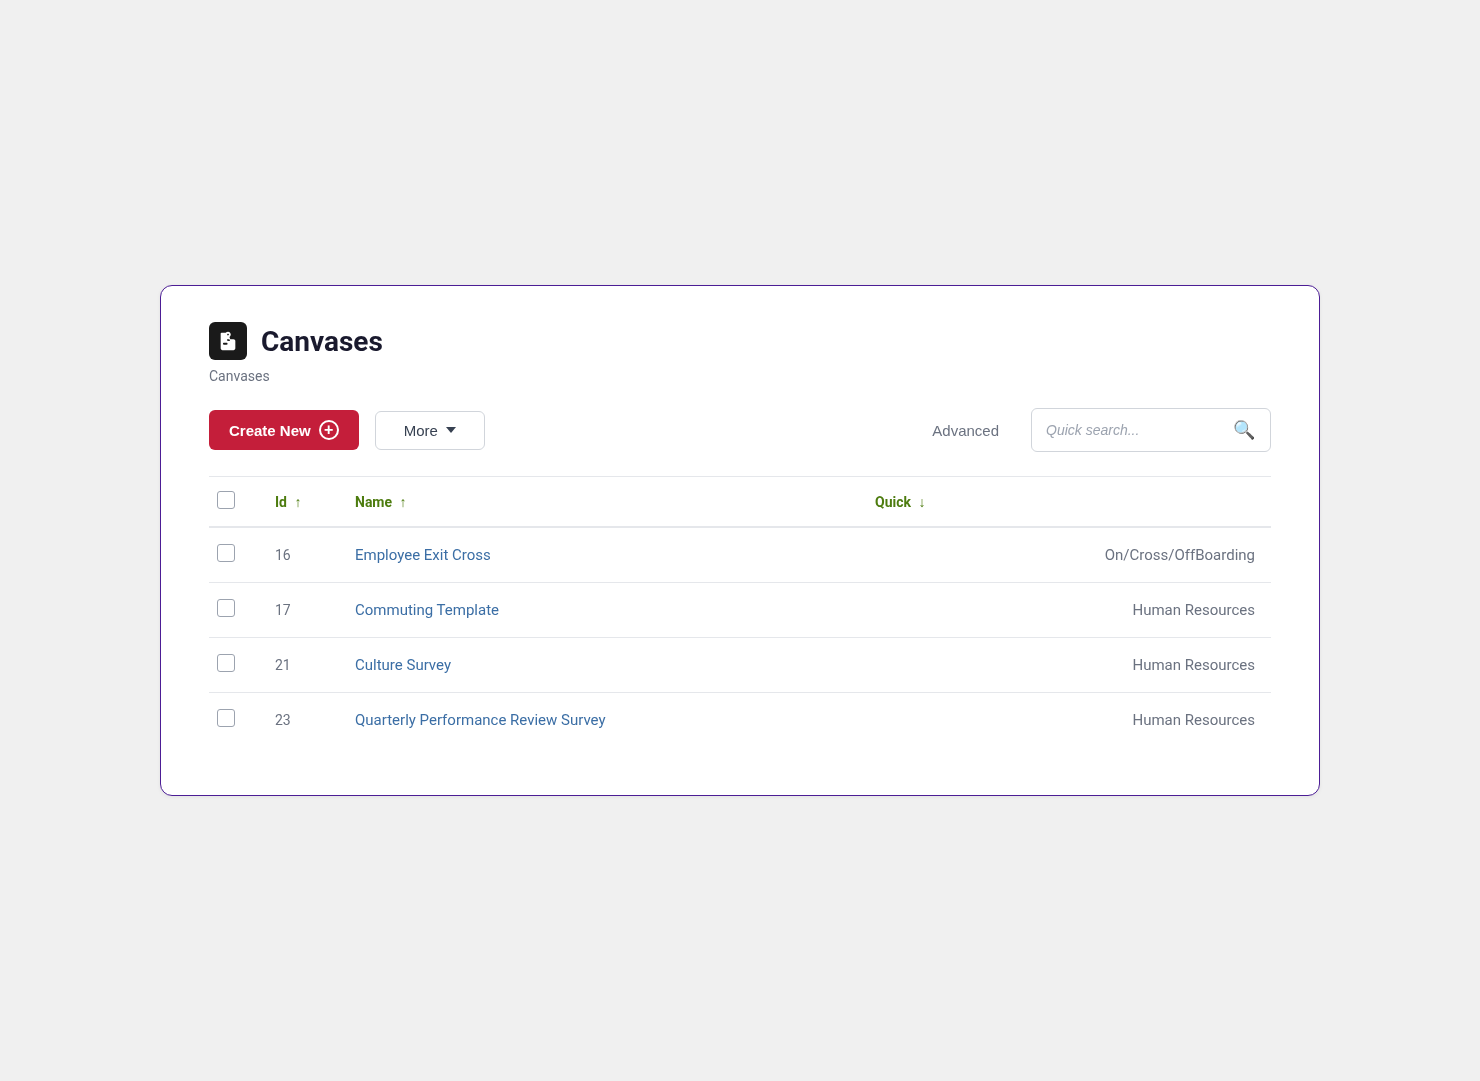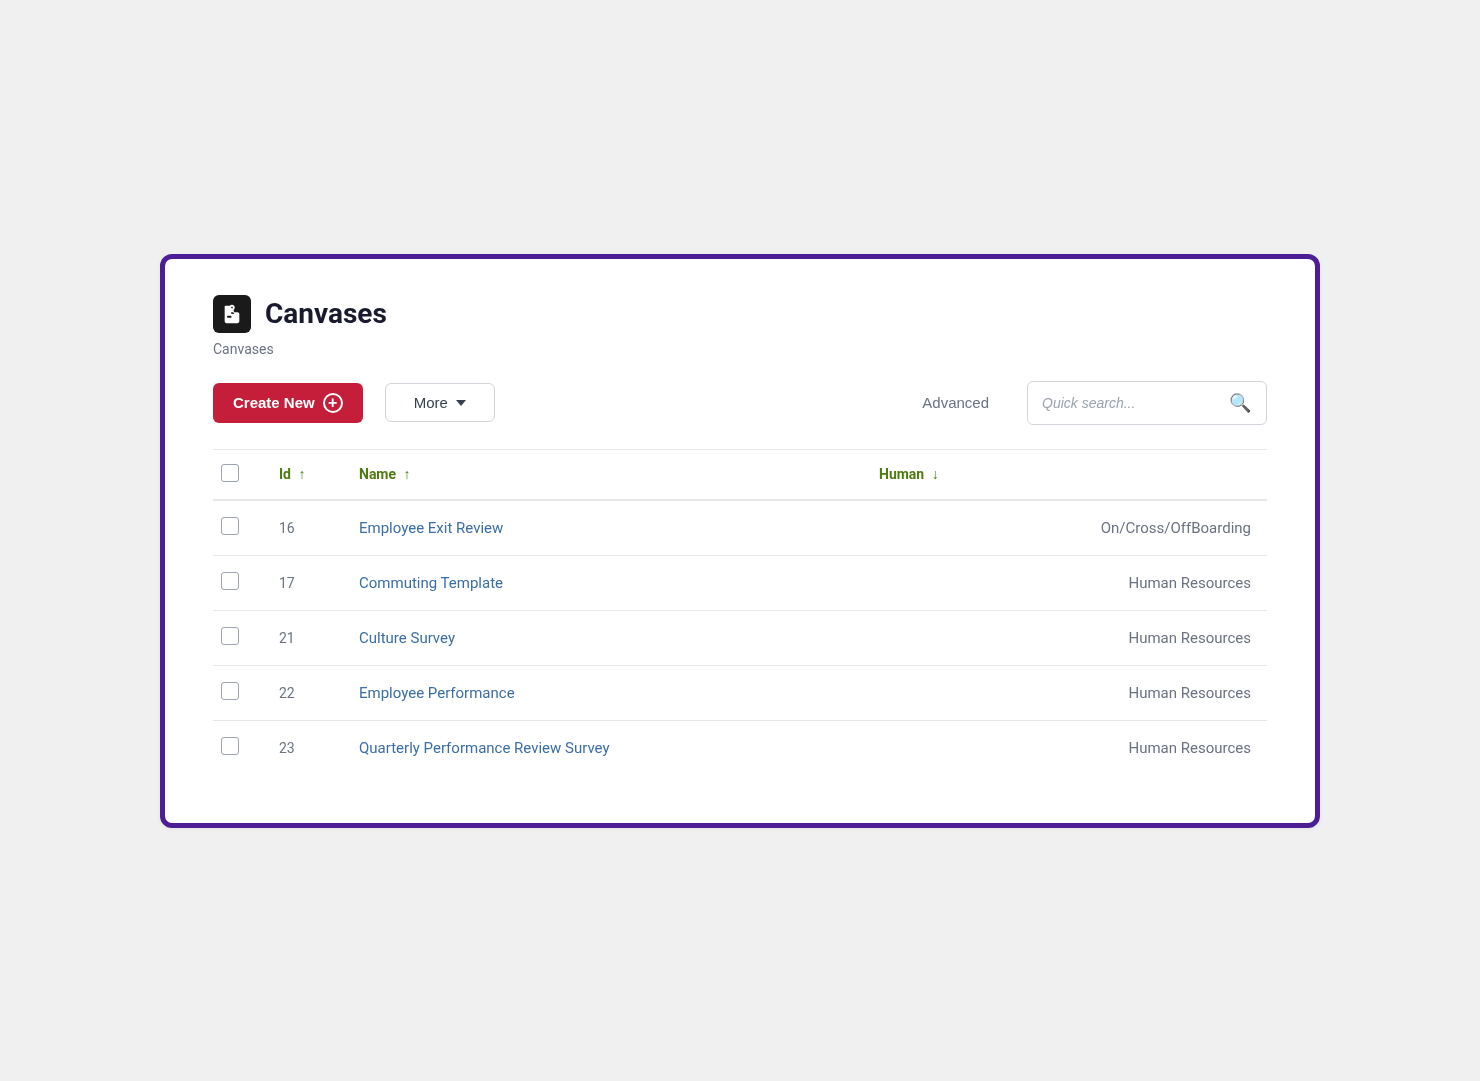--- a/index.html
+++ b/index.html
@@ -23,21 +23,21 @@
       min-height: 1081px;
       background: #f0f0f0;
       display: flex;
       justify-content: center;
       align-items: center;
     }
 
     .card {
       background: #ffffff;
       border-radius: 12px;
-      border: 5px solid #4c1d95;
+      border: 1px solid #4c1d95;
       width: 1160px;
       padding: 36px 48px 48px 48px;
       box-shadow: 0 1px 4px rgba(0,0,0,0.06);
     }
 
     .page-header {
       display: flex;
       align-items: center;
       gap: 14px;
       margin-bottom: 8px;
@@ -68,21 +68,21 @@
 
     .breadcrumb {
       font-size: 14px;
       color: #6b7280;
       margin-bottom: 24px;
     }
 
     .toolbar {
       display: flex;
       align-items: center;
-      gap: 22px;
+      gap: 16px;
       margin-bottom: 24px;
     }
 
     .btn-create {
       background: #c41e3a;
       color: white;
       border: none;
       border-radius: 6px;
       padding: 10px 20px;
       font-size: 15px;
@@ -310,33 +310,33 @@
           <th class="col-checkbox">
             <span class="checkbox-custom"></span>
           </th>
           <th class="col-id">
             <span>Id </span><span class="sort-indicator">↑</span>
           </th>
           <th class="col-name">
             <span>Name </span><span class="sort-indicator">↑</span>
           </th>
           <th class="col-type">
-            <span>Human </span><span class="sort-indicator">↓</span>
+            <span>Quick </span><span class="sort-indicator">↓</span>
           </th>
         </tr>
       </thead>
       <tbody id="table-body">
 
       <tr>
       <td class="col-checkbox">
         <span class="checkbox-custom"></span>
       </td>
       <td class="col-id">16</td>
       <td class="col-name">
-        <a href="#">Employee Exit Review</a>
+        <a href="#">Employee Exit Cross</a>
       </td>
       <td class="col-type">On/Cross/OffBoarding</td>
     </tr>
           <tr>
       <td class="col-checkbox">
         <span class="checkbox-custom"></span>
       </td>
       <td class="col-id">17</td>
       <td class="col-name">
         <a href="#">Commuting Template</a>
@@ -350,30 +350,20 @@
       <td class="col-id">21</td>
       <td class="col-name">
         <a href="#">Culture Survey</a>
       </td>
       <td class="col-type">Human Resources</td>
     </tr>
           <tr>
       <td class="col-checkbox">
         <span class="checkbox-custom"></span>
       </td>
-      <td class="col-id">22</td>
-      <td class="col-name">
-        <a href="#">Employee Performance</a>
-      </td>
-      <td class="col-type">Human Resources</td>
-    </tr>
-          <tr>
-      <td class="col-checkbox">
-        <span class="checkbox-custom"></span>
-      </td>
       <td class="col-id">23</td>
       <td class="col-name">
         <a href="#">Quarterly Performance Review Survey</a>
       </td>
       <td class="col-type">Human Resources</td>
     </tr>
         </tbody>
     </table>
 
   </div>

